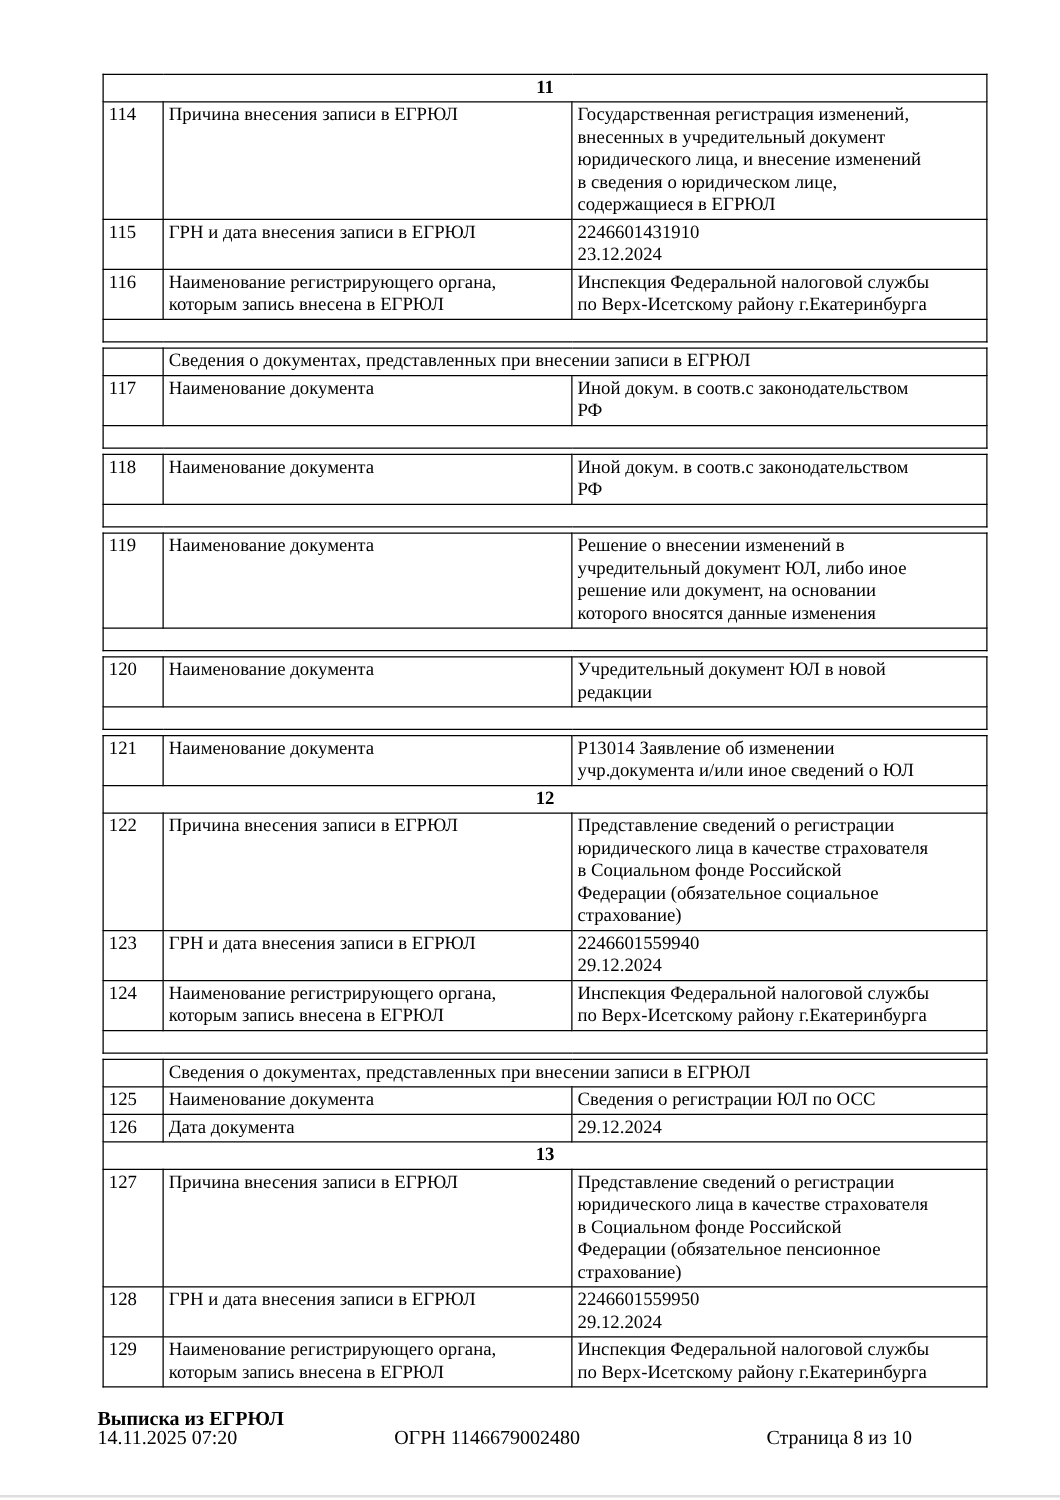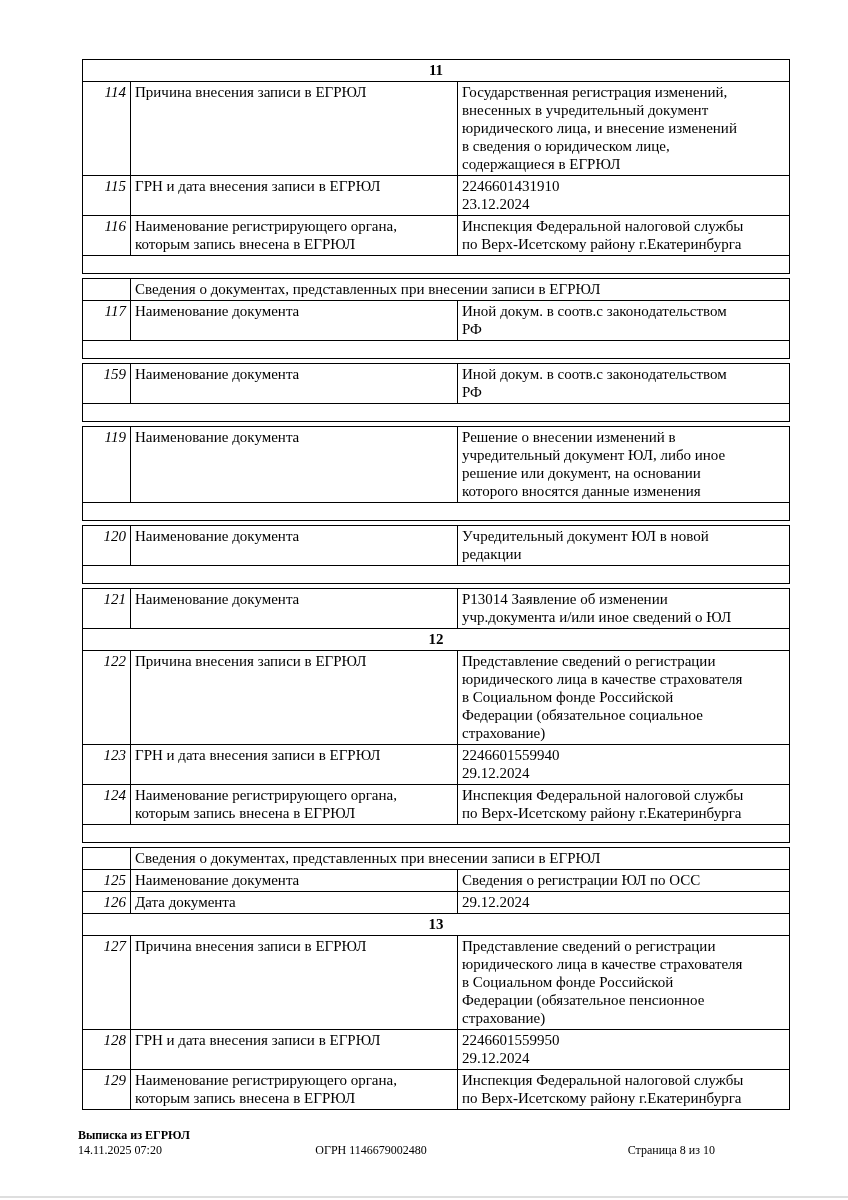--- a/index.html
+++ b/index.html
@@ -30,36 +30,36 @@
   table.doc-table col.col-value { width: auto; }
   table.doc-table td {
     border: 1px solid #000000;
     vertical-align: top;
     font-size: 15px;
     line-height: 18px;
     padding: 1px 4px 2px 4px;
     white-space: pre-line;
     overflow: hidden;
   }
-  td.num-cell { text-align: right; padding-left: 2px; padding-right: 2px; font-style: italic; }
+  td.num-cell { text-align: left; padding-left: 2px; padding-right: 2px; }
   td.section-cell {
     text-align: center;
     font-weight: bold;
     padding-top: 2px;
     padding-bottom: 2px;
   }
   td.spacer-cell { height: 18px; padding: 0; }
   .footer {
     position: absolute;
     left: 78px;
     top: 1128px;
     width: 712px;
     display: flex;
     align-items: flex-end;
-    font-size: 12px;
+    font-size: 16px;
     line-height: 15px;
   }
   .footer-left   { flex: 1; text-align: left; }
   .footer-center { flex: 1; text-align: left; }
   .footer-right  { flex: 1; text-align: center; }
   .footer-title  { font-weight: bold; }
   .scan-edge {
     position: absolute;
     left: 0;
     bottom: 2px;
@@ -134,21 +134,21 @@
         </tbody>
       </table>
       <table class="doc-table">
         <colgroup>
           <col class="col-num">
           <col class="col-label">
           <col class="col-value">
         </colgroup>
         <tbody>
           <tr>
-            <td class="num-cell">159</td>
+            <td class="num-cell">118</td>
             <td>Наименование документа</td>
             <td>Иной докум. в соотв.с законодательством
 РФ</td>
           </tr>
           <tr>
             <td class="spacer-cell" colspan="3"></td>
           </tr>
         </tbody>
       </table>
       <table class="doc-table">

